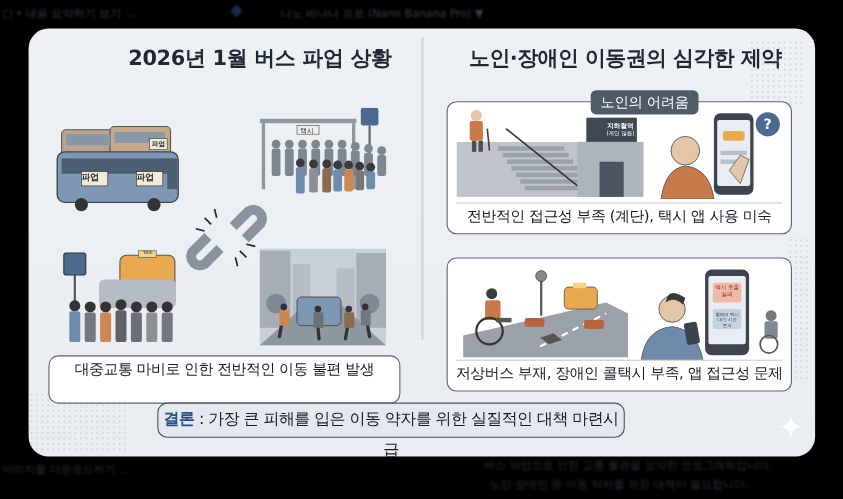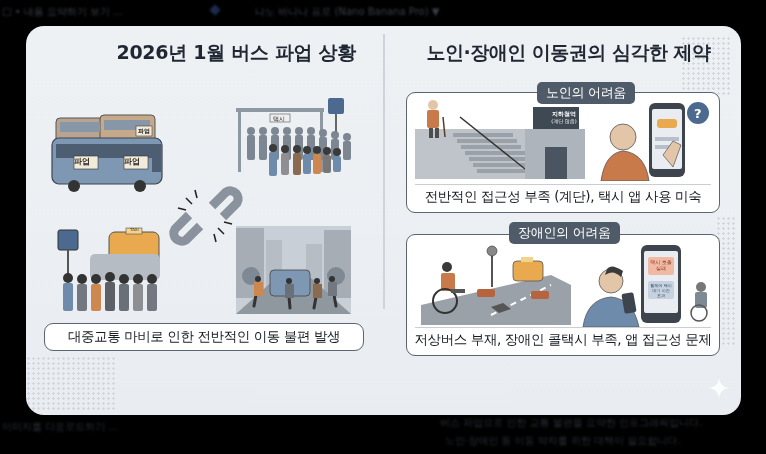--- a/index.html
+++ b/index.html
@@ -17,21 +17,21 @@
 
   .panel { position: absolute; background: #fff; border: 1.5px solid #5b6470; border-radius: 9px; }
   .panel-elder { left: 380px; top: 66px; width: 314px; height: 121px; }
   .panel-disab { left: 380px; top: 208px; width: 314px; height: 122px; }
   .panel .caption { position: absolute; left: 0; right: 0; bottom: 6px; text-align: center; font-size: 13.5px; color: #151a22; letter-spacing: -0.4px; }
   .panel .capline { position: absolute; left: 8px; right: 8px; bottom: 27px; height: 1px; background: #c9ced4; }
   .badge { position: absolute; background: #4f5b68; color: #fff; font-size: 13px; border-radius: 5px; padding: 2px 9px; letter-spacing: -0.3px; }
   .badge-elder { left: 491px; top: 56px; margin-left: 20px; }
   .badge-disab { left: 483px; top: 196px; }
 
-  .left-caption { position: absolute; left: 18px; top: 297px; width: 320px; height: 28px; background: #fff; border: 1.5px solid #5b6470; border-radius: 9px; text-align: center; font-size: 13.5px; line-height: 25px; color: #151a22; letter-spacing: -0.4px; }
+  .left-caption { position: absolute; left: 18px; top: 297px; width: 320px; height: 44px; background: #fff; border: 1.5px solid #5b6470; border-radius: 9px; text-align: center; font-size: 13.5px; line-height: 25px; color: #151a22; letter-spacing: -0.4px; }
   .conclusion { position: absolute; left: 117px; top: 340px; width: 425px; height: 32px; background: #e4e9ef; border: 1.5px solid #4a5360; border-radius: 9px; text-align: center; font-size: 14.5px; line-height: 29px; color: #151a22; letter-spacing: -0.5px; }
   .conclusion .kw { color: #2c4f86; font-weight: bold; }
   .sparkle { position: absolute; left: 683px; top: 352px; width: 20px; height: 20px; }
   .illus { position: absolute; }
 </style>
 </head>
 <body>
 
 <div class="topbar">
   <span class="t1">□ • 내용 요약하기 보기 ...</span>
@@ -254,19 +254,21 @@
       <rect x="71" y="40" width="26" height="18" rx="2" fill="#c6d2df"></rect>
       <circle cx="124" cy="46" r="5" fill="#777"></circle>
       <rect x="118" y="51" width="12" height="16" rx="2" fill="#7f8994"></rect>
       <circle cx="122" cy="72" r="8" fill="none" stroke="#555" stroke-width="1.5"></circle>
     </svg>
     <span style="position:absolute;left:243px;top:24px;font-size:5px;color:#8a3a1e;width:22px;text-align:center;line-height:6px;">택시 호출 실패</span>
     <span style="position:absolute;left:243px;top:48px;font-size:4px;color:#2c3e57;width:22px;text-align:center;line-height:5px;">휠체어 택시 대기 시간 초과</span>
     <div class="capline"></div>
     <div class="caption">저상버스 부재, 장애인 콜택시 부족, 앱 접근성 문제</div>
   </div>
-  <div class="badge badge-disab">장애인의 어려움</div>
-
+
+  <div class="conclusion">
+    <span class="kw">결론</span><span> : 가장 큰 피해를 입은 이동 약자를 위한 실질적인 대책 마련시급</span>
+  </div>
 
   <svg class="sparkle" viewBox="0 0 20 20">
     <path d="M10 0 Q11 9 20 10 Q11 11 10 20 Q9 11 0 10 Q9 9 10 0 Z" fill="#ffffff" opacity=".85"></path>
   </svg>
 </div>
 
 </body></html>

